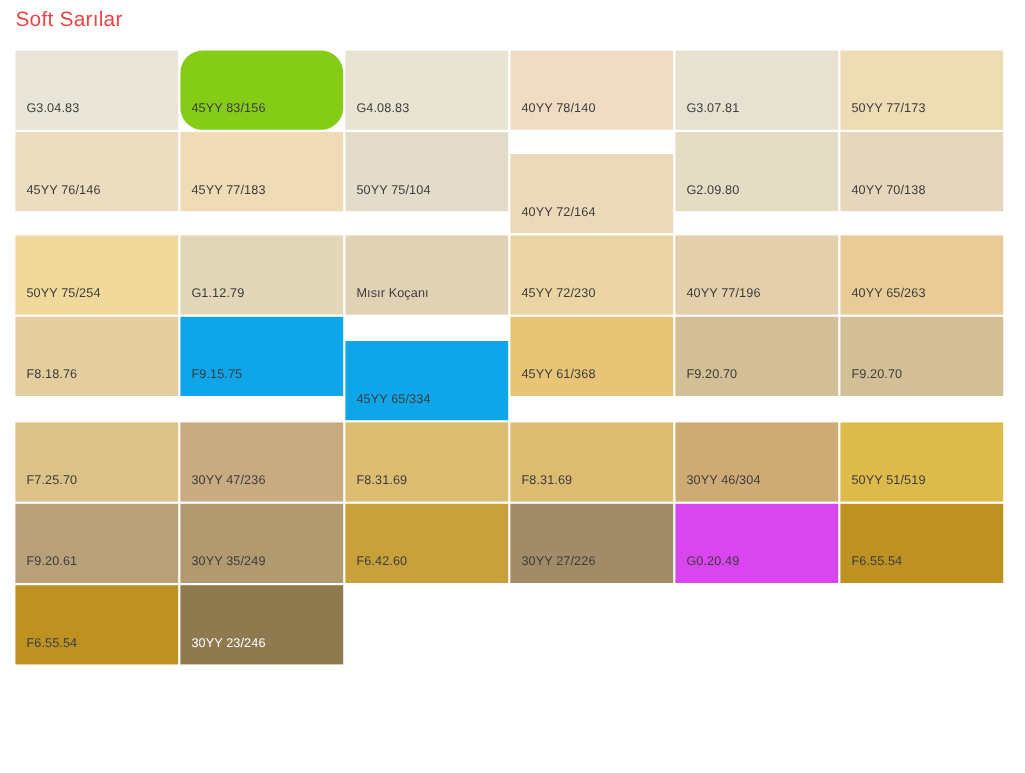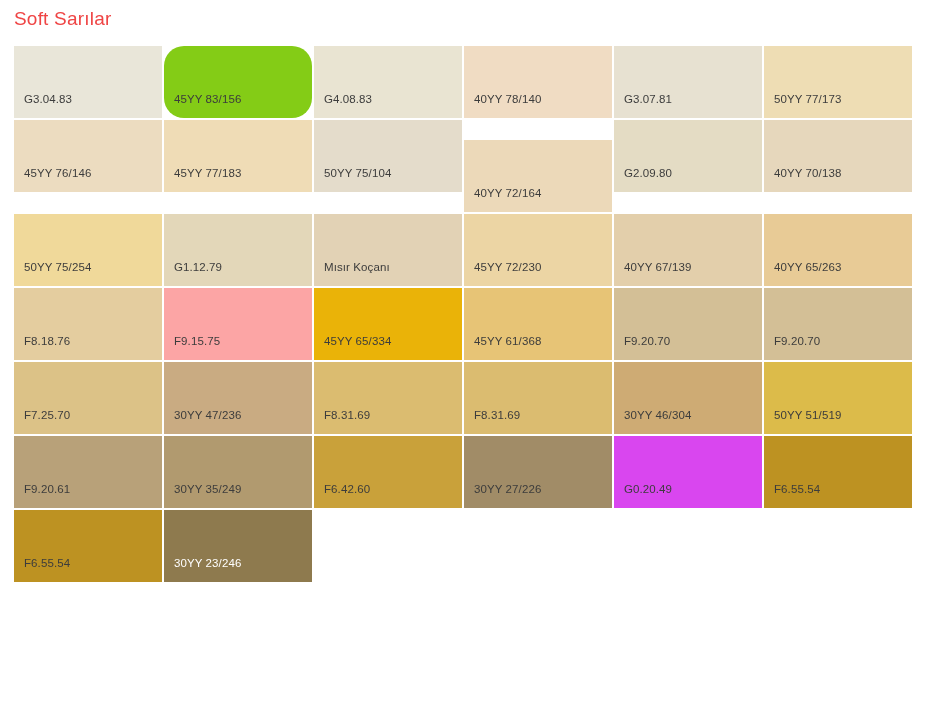--- a/index.html
+++ b/index.html
@@ -114,32 +114,32 @@
       <div class="swatch" style="background-color: rgb(227, 215, 185);">
         <span class="swatch-label">G1.12.79</span>
       </div>
       <div class="swatch" style="background-color: rgb(226, 210, 181);">
         <span class="swatch-label">Mısır Koçanı</span>
       </div>
       <div class="swatch" style="background-color: rgb(236, 213, 164);">
         <span class="swatch-label">45YY 72/230</span>
       </div>
       <div class="swatch" style="background-color: rgb(227, 207, 171);">
-        <span class="swatch-label">40YY 67/139</span>
+        <span class="swatch-label">40YY 77/196</span>
       </div>
       <div class="swatch" style="background-color: rgb(232, 203, 150);">
         <span class="swatch-label">40YY 65/263</span>
       </div>
       <div class="swatch" style="background-color: rgb(228, 205, 159);">
         <span class="swatch-label">F8.18.76</span>
       </div>
-      <div class="swatch" style="background-color: #fca5a5;">
+      <div class="swatch" style="background-color: #0ea5e9;">
         <span class="swatch-label">F9.15.75</span>
       </div>
-      <div class="swatch" style="background-color: #eab308;">
+      <div class="swatch" style="background-color: #0ea5e9; margin-top: 22px;">
         <span class="swatch-label">45YY 65/334</span>
       </div>
       <div class="swatch" style="background-color: rgb(231, 196, 118);">
         <span class="swatch-label">45YY 61/368</span>
       </div>
       <div class="swatch" style="background-color: rgb(211, 191, 150);">
         <span class="swatch-label">F9.20.70</span>
       </div>
       <div class="swatch" style="background-color: rgb(211, 191, 150);">
         <span class="swatch-label">F9.20.70</span>

